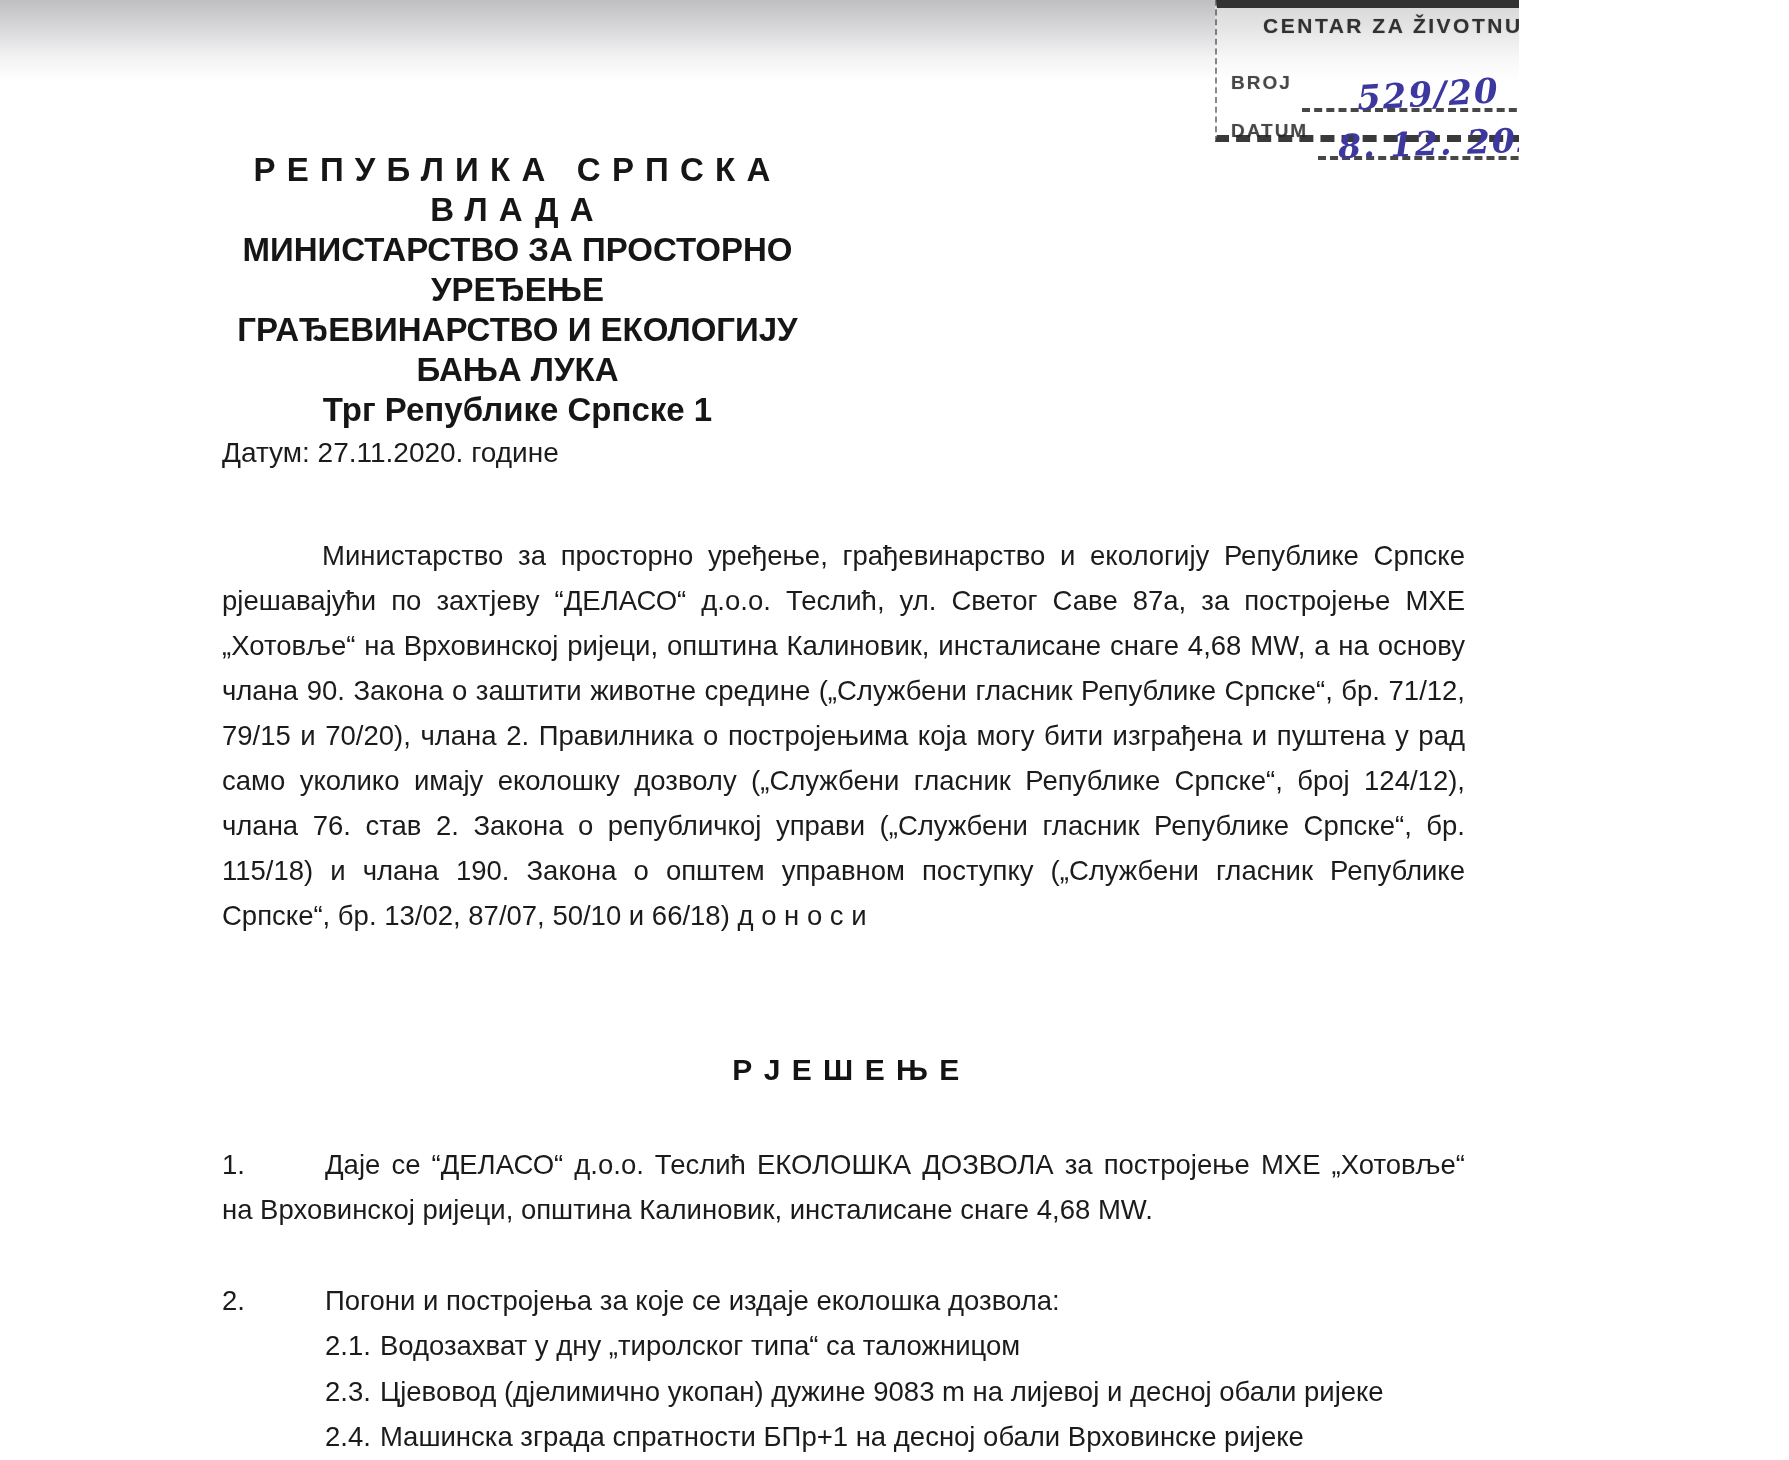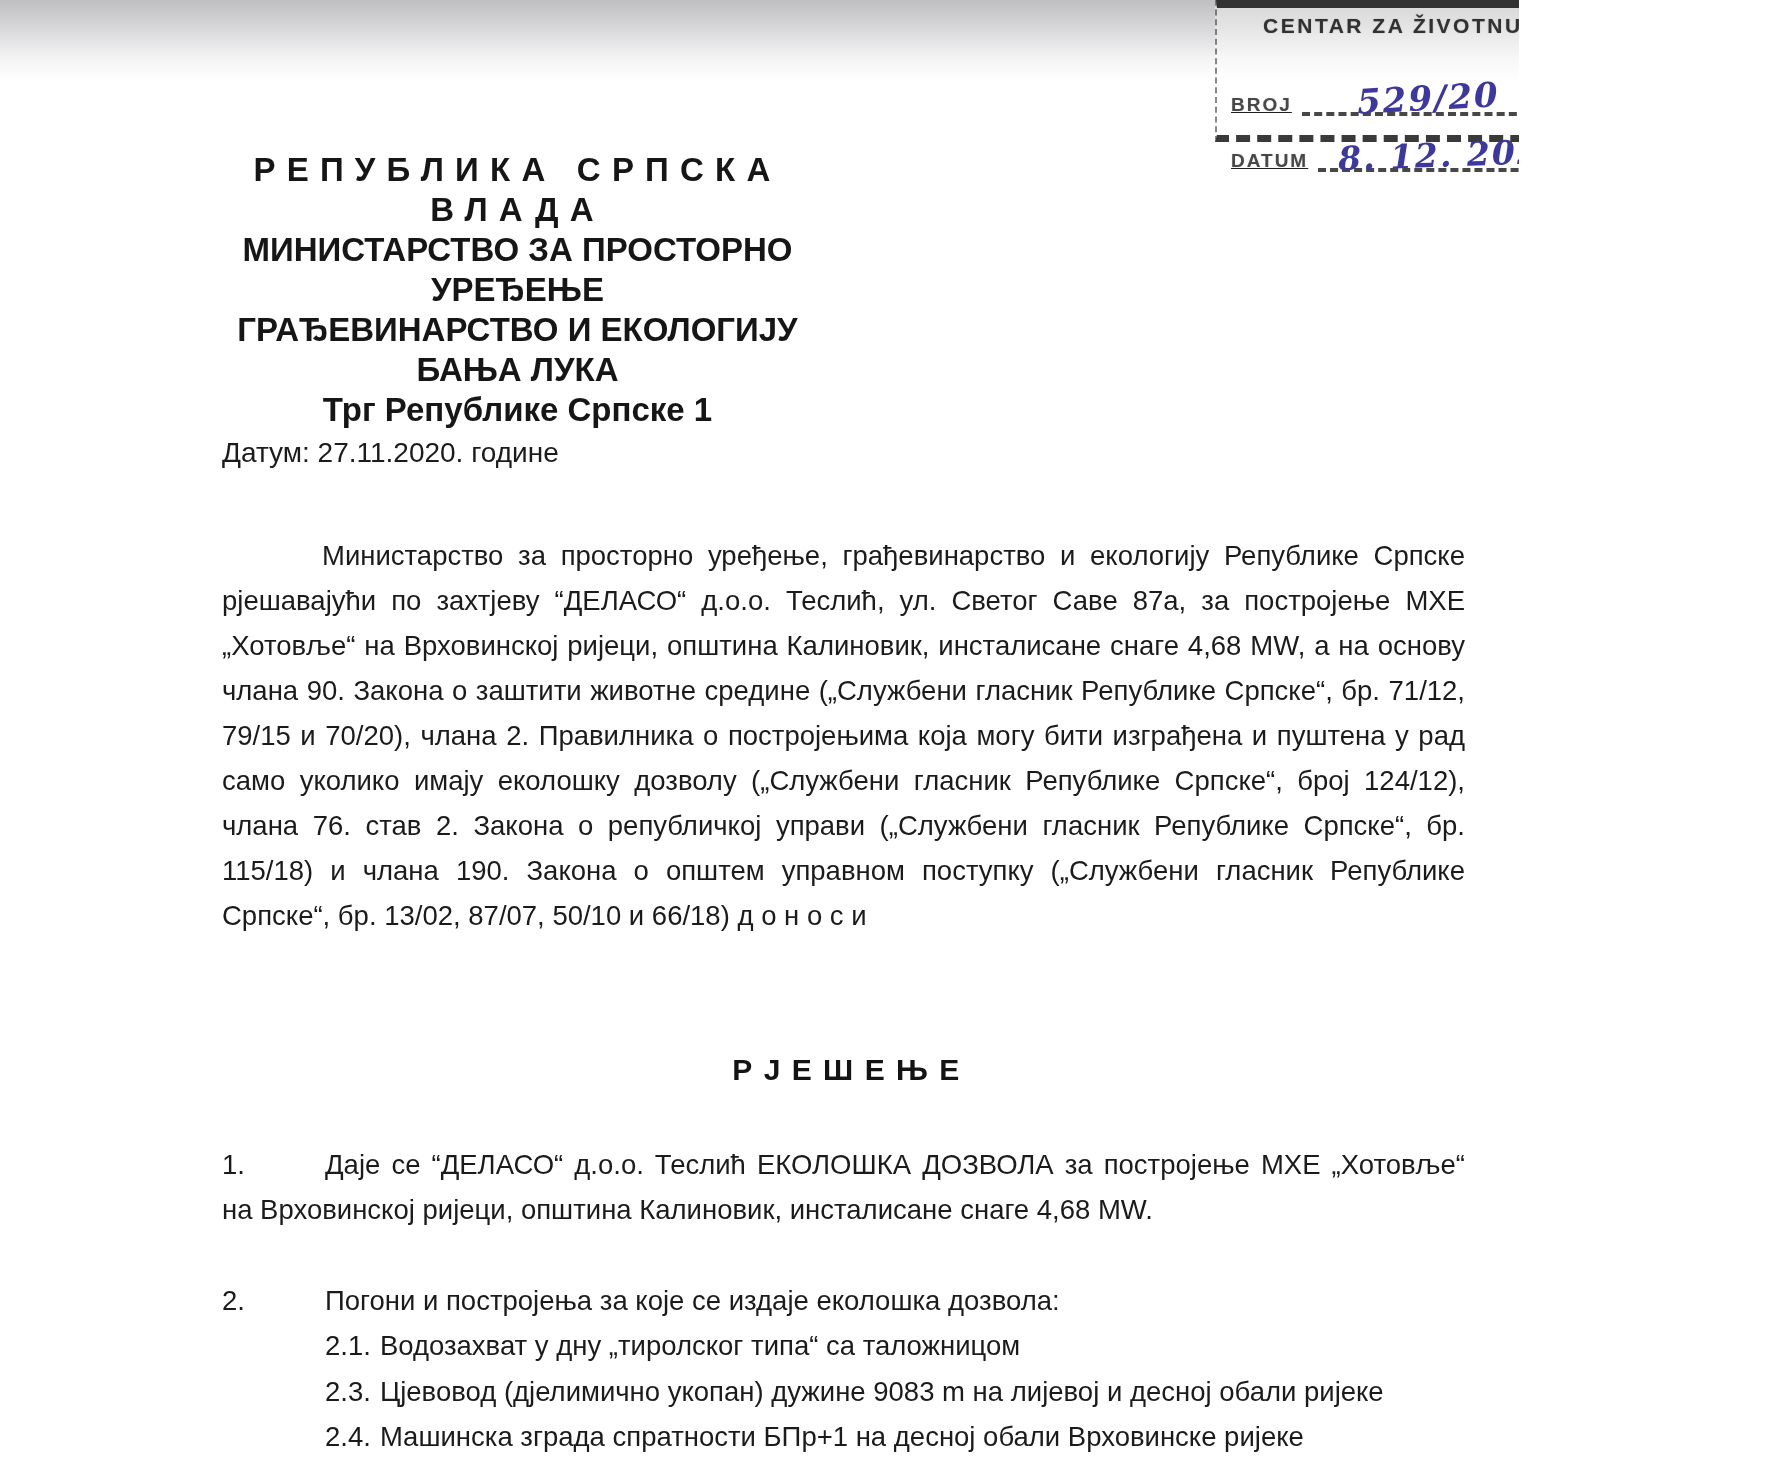--- a/index.html
+++ b/index.html
@@ -32,21 +32,21 @@
   .stamp-line1 {
     font-size: 21px; font-weight: bold; letter-spacing: 2.5px;
     color: rgba(30,30,30,0.82); text-align: center; white-space: nowrap;
     text-shadow: 0 0 1px rgba(30,30,30,0.5);
   }
   .stamp-line2 {
     font-size: 18px; font-weight: normal; letter-spacing: 4px;
     color: rgba(70,70,70,0.48); text-align: right; margin-top: 1px;
     text-shadow: 0 0 2px rgba(80,80,80,0.4);
   }
-  .stamp-row { position: relative; display: flex; align-items: flex-end; margin-top: 20px; height: 36px; text-decoration: underline; }
+  .stamp-row { position: relative; display: flex; margin-top: 12px; height: 36px; }
   .stamp-label {
     font-size: 19px; font-weight: bold; letter-spacing: 2px;
     color: rgba(35,35,35,0.72); padding-right: 10px;
     text-shadow: 0 0 1px rgba(30,30,30,0.4);
   }
   .stamp-fill { position: relative; flex: 1; border-bottom: 4px dashed rgba(25,25,25,0.8); height: 100%; }
   .handwriting {
     position: absolute; left: 55px; bottom: -6px;
     font-family: "DejaVu Serif", serif; font-style: italic; font-weight: bold;
     font-size: 34px; color: #3d37a0; transform: rotate(-3deg);

